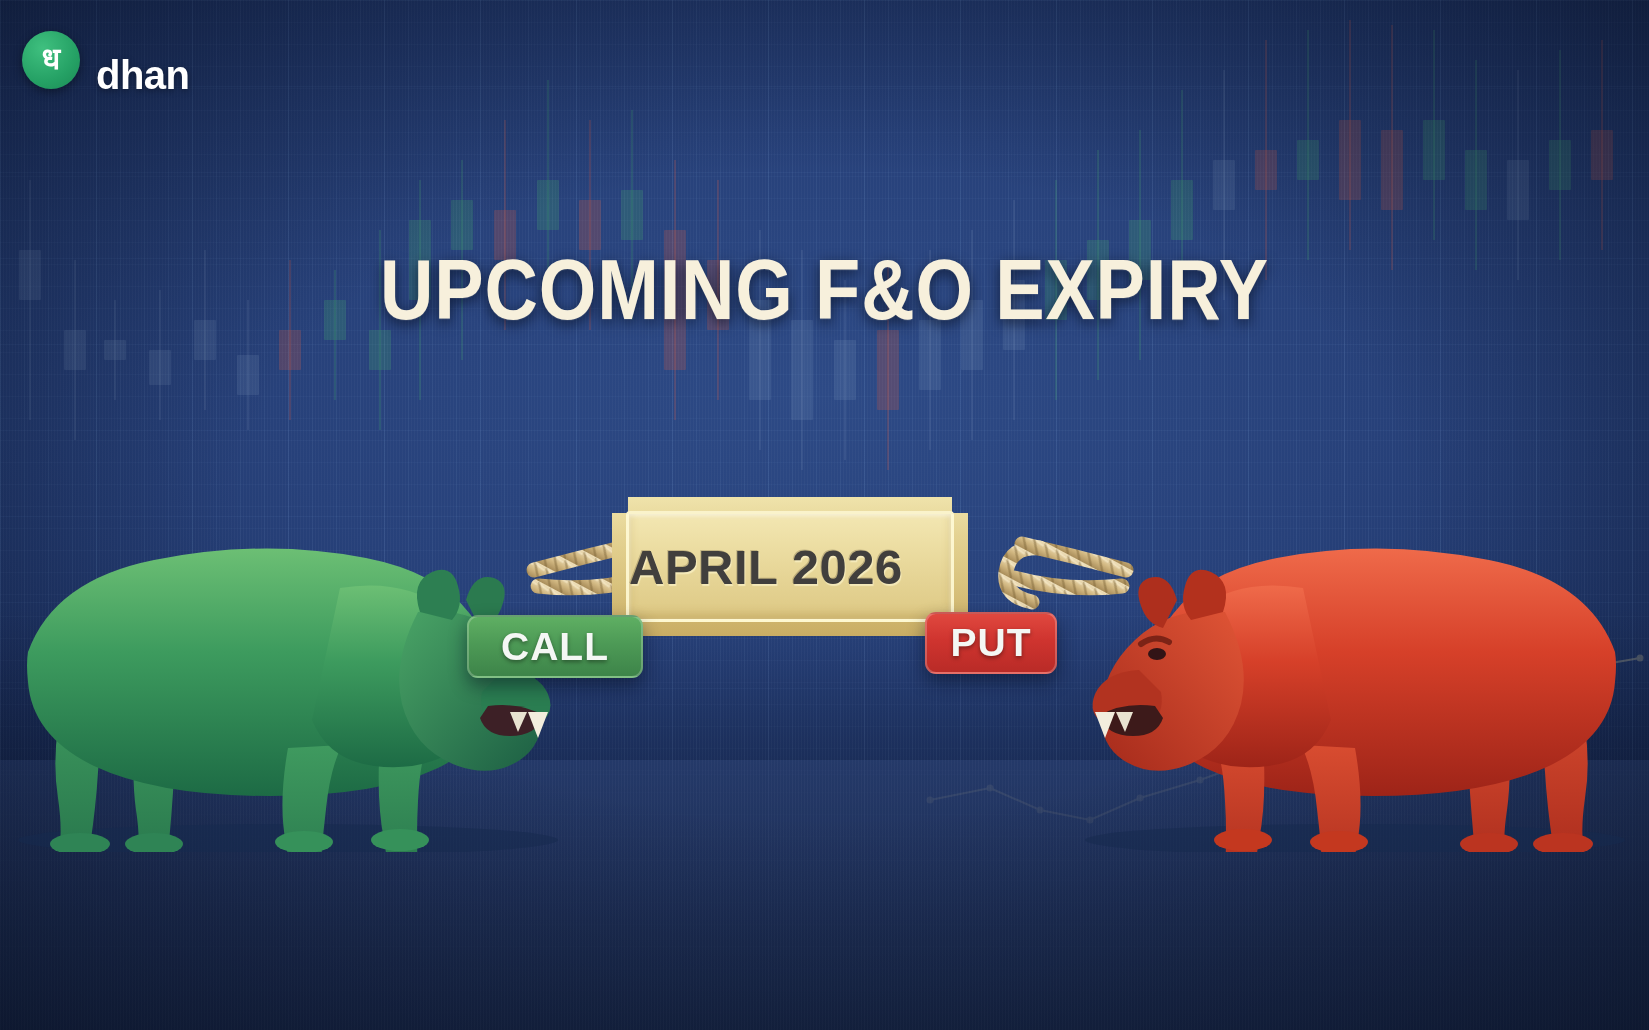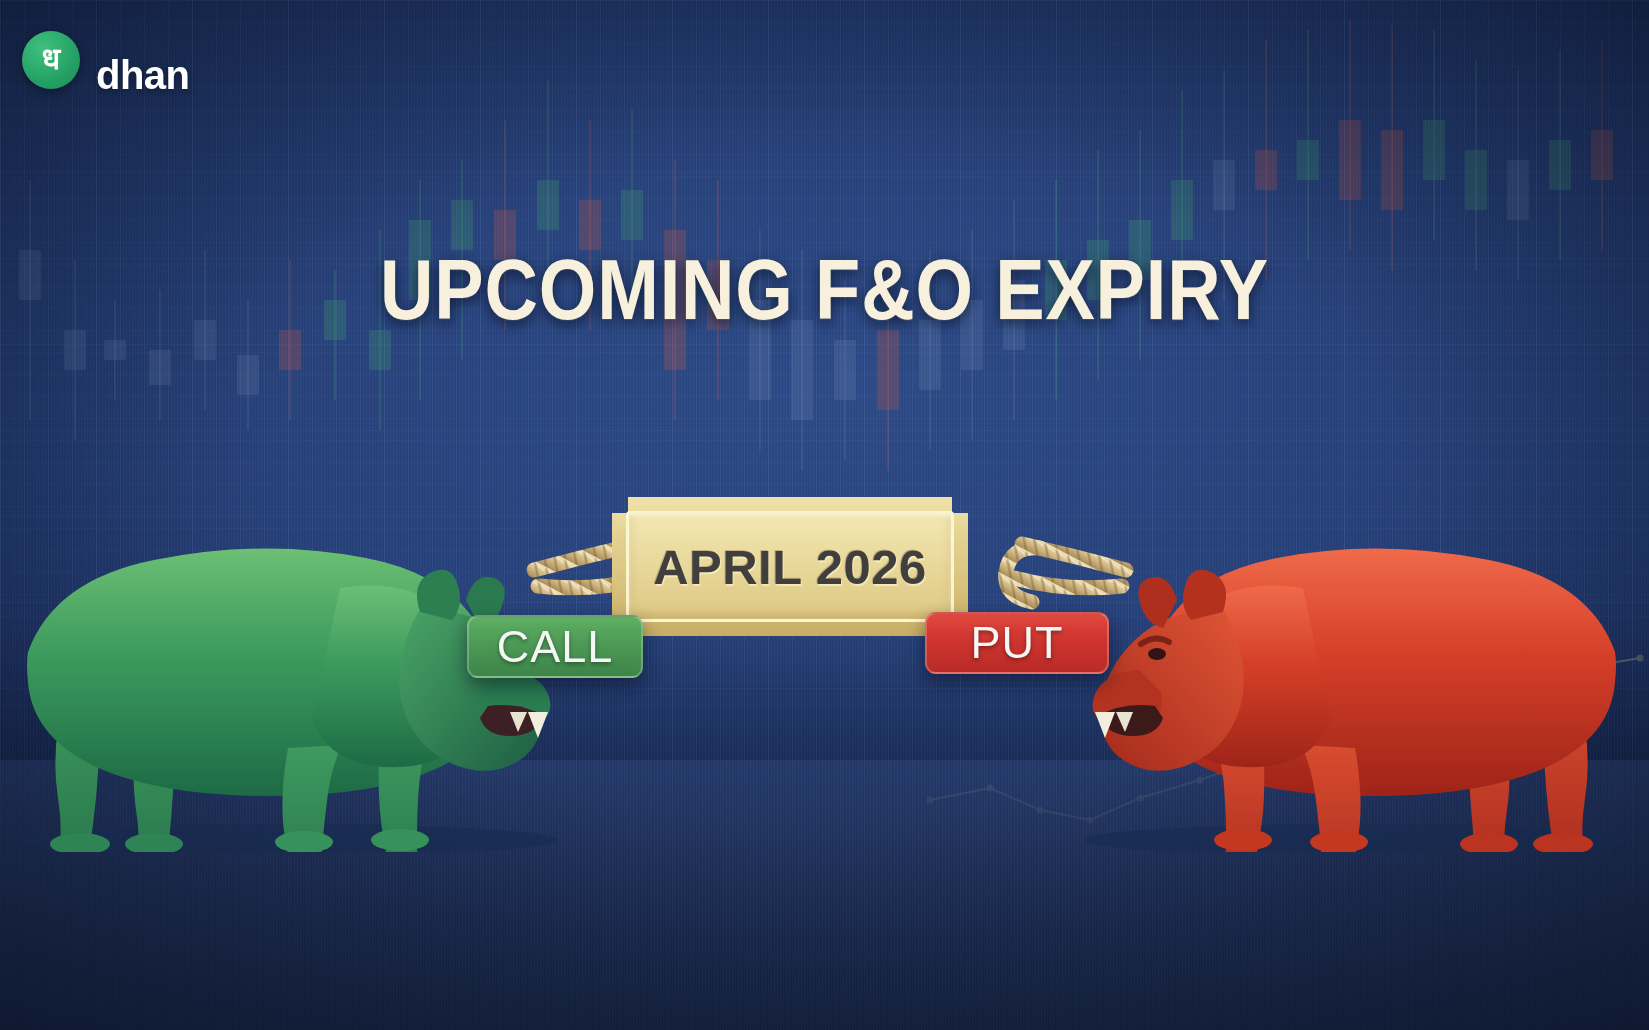--- a/index.html
+++ b/index.html
@@ -93,48 +93,48 @@
     -webkit-clip-path:polygon(0 16px,16px 16px,16px 0,calc(100% - 16px) 0,calc(100% - 16px) 16px,100% 16px,100% calc(100% - 16px),calc(100% - 16px) calc(100% - 16px),calc(100% - 16px) 100%,16px 100%,16px calc(100% - 16px),0 calc(100% - 16px));
     clip-path:polygon(0 16px,16px 16px,16px 0,calc(100% - 16px) 0,calc(100% - 16px) 16px,100% 16px,100% calc(100% - 16px),calc(100% - 16px) calc(100% - 16px),calc(100% - 16px) 100%,16px 100%,16px calc(100% - 16px),0 calc(100% - 16px));
     box-shadow:0 10px 26px rgba(4,10,26,.5);
   }
   .plaque-inner{
     position:absolute;left:14px;top:14px;right:14px;bottom:14px;
     border:3px solid rgba(255,250,215,.85);
     border-radius:4px;
     background:linear-gradient(to bottom,#f3e7b2 0%, #e9d99c 45%, #ddc884 100%);
     box-shadow:inset 0 2px 4px rgba(255,255,255,.55), inset 0 -5px 10px rgba(150,115,40,.28);
-    display:flex;align-items:center;justify-content:center;
+    display:flex;align-items:center;justify-content:flex-start;
   }
   .plaque-text{
     color:#413f3d;font-size:49px;font-weight:700;letter-spacing:.5px;
     font-family:"Liberation Sans", sans-serif;
     text-shadow:1px 2px 1px rgba(255,248,210,.6), -1px -1px 0 rgba(70,60,40,.25);
     white-space:nowrap;
   }
 
   
   .tagbtn{
     position:absolute;z-index:32;
     border-radius:11px;
     display:flex;align-items:center;justify-content:center;
     box-shadow:0 8px 18px rgba(4,10,26,.45);
     border:2px solid rgba(255,255,255,.22);
   }
   .tagbtn .lbl{
-    color:#f4f7f4;font-weight:400;font-size:45px;letter-spacing:1px;
+    color:#f4f7f4;font-weight:700;font-size:39px;letter-spacing:1px;
     font-family:"Liberation Sans", sans-serif;
     text-shadow:0 2px 4px rgba(0,0,0,.4);
   }
   .btn-call{
     left:467px;top:615px;width:176px;height:63px;
     background:linear-gradient(to bottom,#5faf63 0%, #4d9a56 45%, #3d8449 100%);
   }
   .btn-put{
-    left:925px;top:612px;width:184px;height:62px;
+    left:925px;top:612px;width:132px;height:62px;
     background:linear-gradient(to bottom,#e0483f 0%, #cf342f 45%, #b92b27 100%);
   }
 </style>
 </head>
 <body>
 
 <div class="stage">
 
   <div class="grid"></div>
   <div class="grid2"></div>

